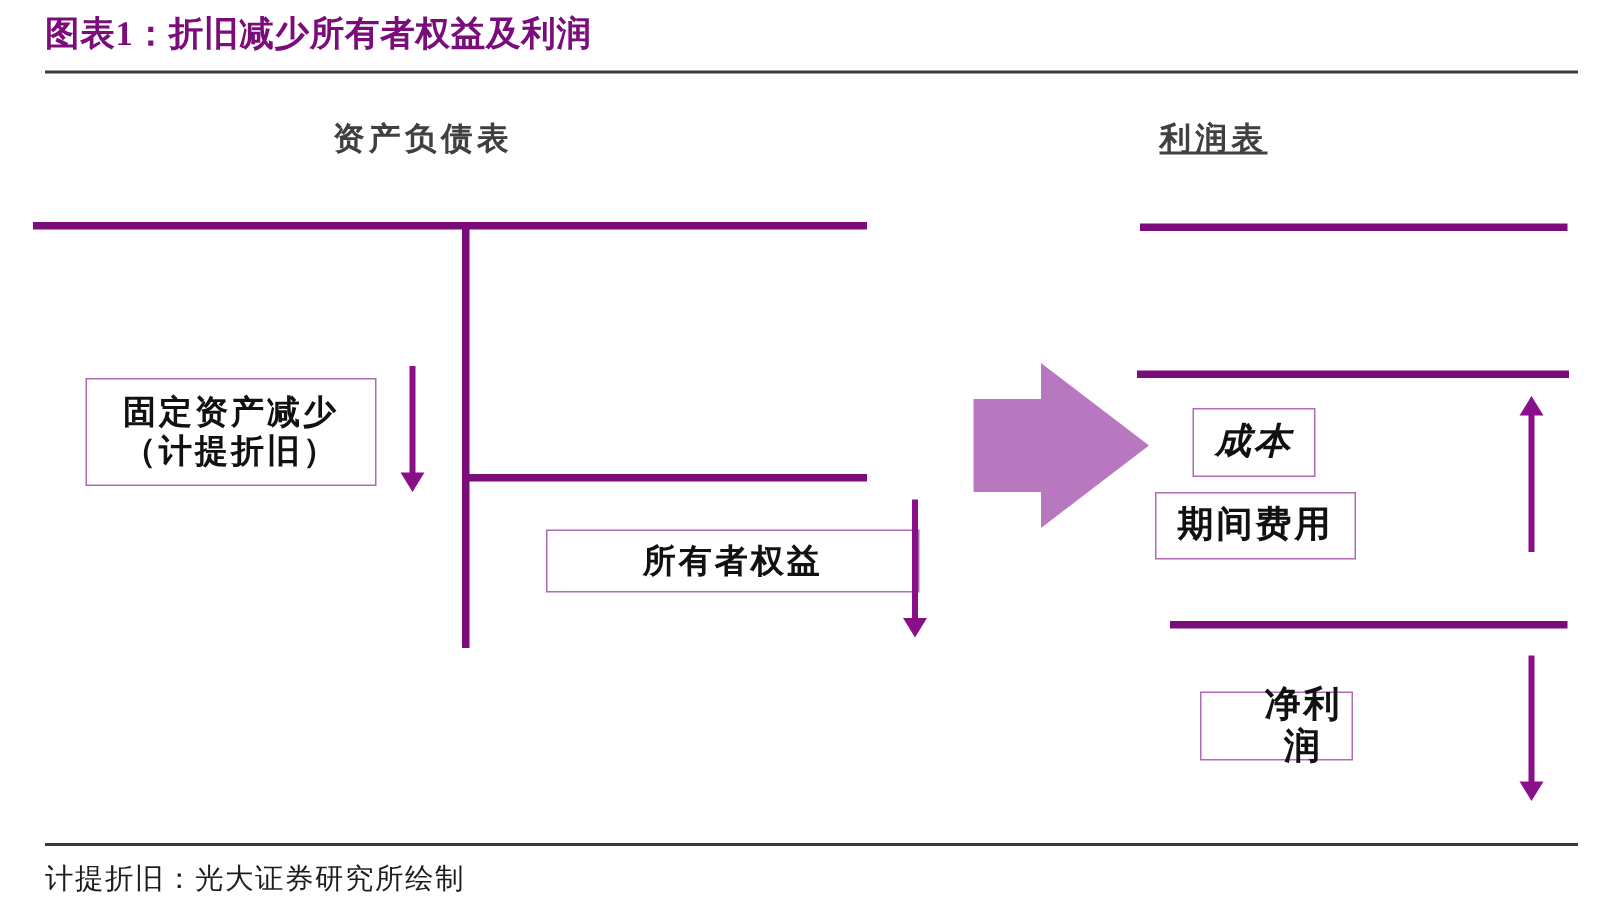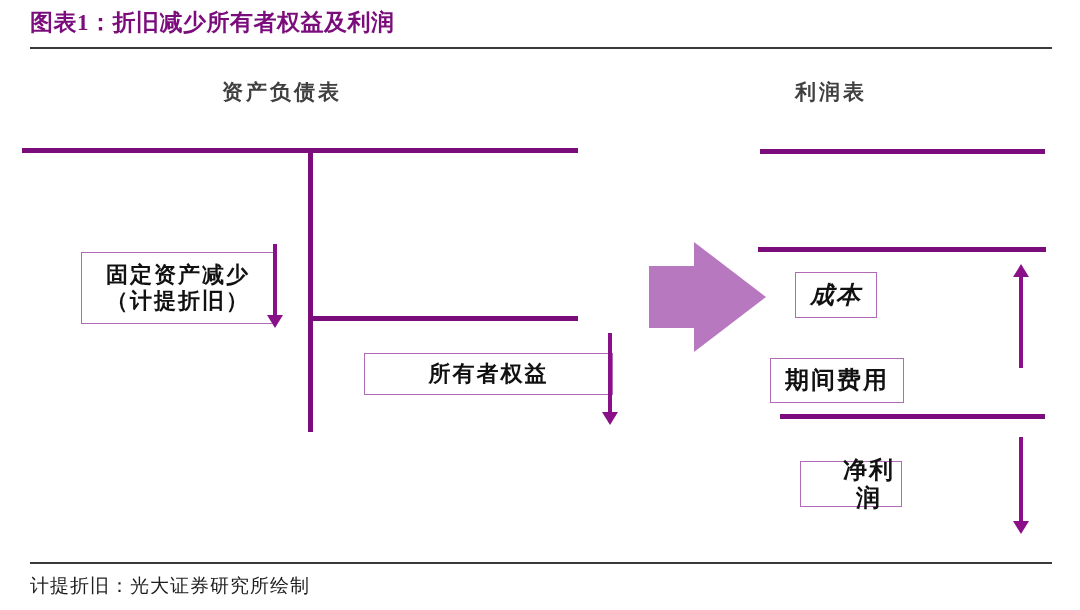--- a/index.html
+++ b/index.html
@@ -44,21 +44,21 @@
   
   .col-heading {
     position: absolute;
     font-size: 21px;
     font-weight: bold;
     color: #404040;
     letter-spacing: 3px;
     white-space: nowrap;
   }
   .col-heading.left  { left: 222px; top: 78px; }
-  .col-heading.right { left: 795px; top: 78px; }
+  .col-heading.right { left: 773px; top: 78px; text-decoration: underline; }
 
   
   .rule {
     position: absolute;
     background: #7B0C7B;
     height: 5px;
   }
   .vrule {
     position: absolute;
     background: #7B0C7B;
@@ -145,21 +145,21 @@
   <div class="fig-title">图表1：折旧减少所有者权益及利润</div>
   <div class="title-rule"></div>
 
   <div class="col-heading left">资产负债表</div>
   <div class="col-heading right">利润表</div>
 
   <div class="rule" style="left:22px; top:148px; width:556px;"></div>
   <div class="vrule" style="left:308px; top:148px; height:284px;"></div>
   <div class="rule" style="left:308px; top:316px; width:270px;"></div>
 
-  <div class="lbl-box" style="left:57px; top:252px; width:194px; height:72px; font-size:22px;margin-left:24px;">固定资产减少
+  <div class="lbl-box" style="left:57px; top:252px; width:194px; height:72px; font-size:22px;">固定资产减少
 （计提折旧）</div>
 
   <div class="lbl-box" style="left:327px; top:353px; width:249px; height:42px; font-size:22px;margin-left:37px;">所有者权益</div>
 
   <div class="arrow down" style="left:266px; top:244px; height:84px;">
     <div class="shaft"></div>
       <div class="head"></div>
   </div>
 
   <div class="arrow down" style="left:601px; top:333px; height:92px;">
@@ -173,21 +173,21 @@
                 clip-path: polygon(0% 0%, 100% 50%, 0% 100%);"></div>
   </div>
 
   <div class="rule" style="left:760px; top:149px; width:285px;"></div>
   <div class="rule" style="left:758px; top:247px; width:288px;"></div>
   <div class="rule" style="left:780px; top:414px; width:265px;"></div>
 
 
   <div class="lbl-box" style="left:795px; top:272px; width:82px; height:46px; font-size:24px;font-style:italic;">成本</div>
 
-  <div class="lbl-box" style="left:770px; top:358px; width:134px; height:45px; font-size:24px;">期间费用</div>
+  <div class="lbl-box" style="left:770px; top:328px; width:134px; height:45px; font-size:24px;">期间费用</div>
 
   <div class="lbl-box" style="left:800px; top:461px; width:102px; height:46px; font-size:24px;padding-left:36px;">净利润</div>
 
   <div class="arrow up" style="left:1012px; top:264px; height:104px;">
     <div class="shaft"></div>
       <div class="head"></div>
   </div>
 
   <div class="arrow down" style="left:1012px; top:437px; height:97px;">
     <div class="shaft"></div>

